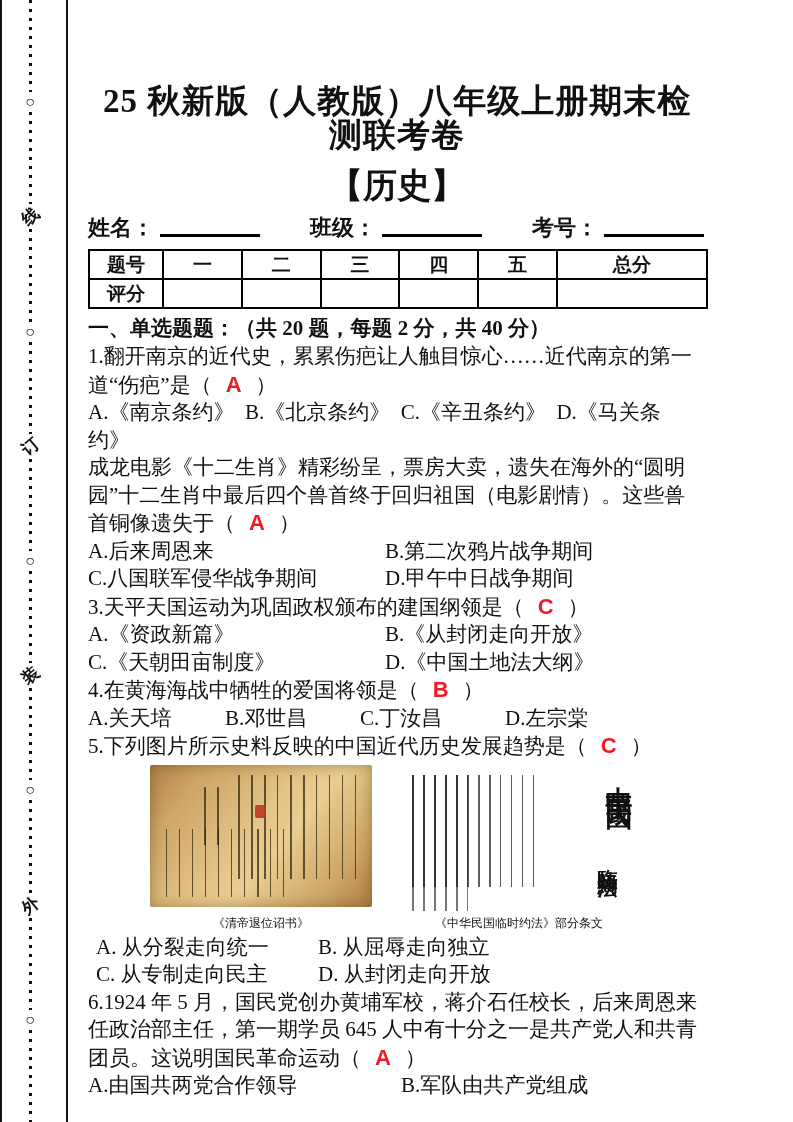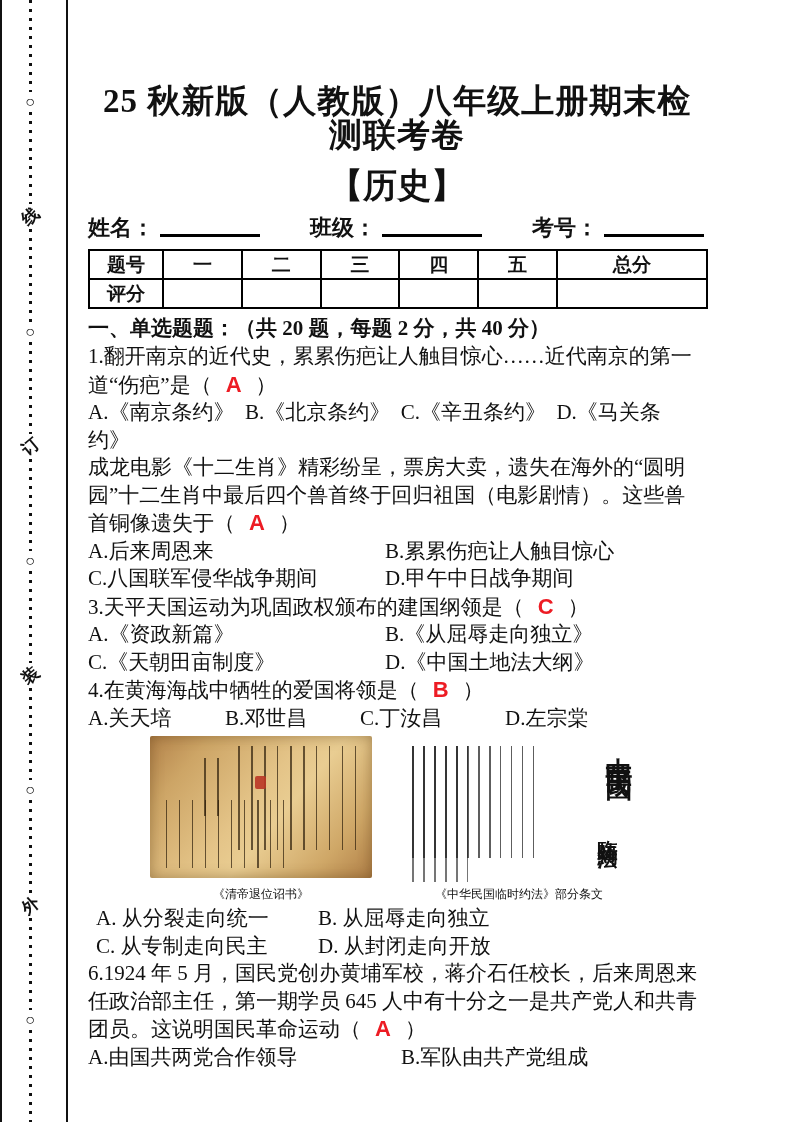--- a/index.html
+++ b/index.html
@@ -130,27 +130,28 @@
     <div class="sheading">一、单选题题：（共 20 题，每题 2 分，共 40 分）</div>
 
     <div id="lines-before">
         <div class="tline"><span class="seg">1.翻开南京的近代史，累累伤疤让人触目惊心……近代南京的第一</span></div>
         <div class="tline"><span class="seg">道“伤疤”是（</span><span class="ans">A</span><span class="seg">）</span></div>
         <div class="tline"><span class="seg">A.《南京条约》  B.《北京条约》  C.《辛丑条约》  D.《马关条</span></div>
         <div class="tline"><span class="seg">约》</span></div>
         <div class="tline"><span class="seg">成龙电影《十二生肖》精彩纷呈，票房大卖，遗失在海外的“圆明</span></div>
         <div class="tline"><span class="seg">园”十二生肖中最后四个兽首终于回归祖国（电影剧情）。这些兽</span></div>
         <div class="tline"><span class="seg">首铜像遗失于（</span><span class="ans">A</span><span class="seg">）</span></div>
-        <div class="tline"><span class="segw" style="width: 297px;">A.后来周恩来</span><span class="seg">B.累累伤疤让人触目惊心</span></div>
+        <div class="tline"><span class="segw" style="width: 297px;">A.后来周恩来</span><span class="seg">B.第二次鸦片战争期间</span></div>
         <div class="tline"><span class="segw" style="width: 297px;">C.八国联军侵华战争期间</span><span class="seg">D.甲午中日战争期间</span></div>
         <div class="tline"><span class="seg">3.天平天国运动为巩固政权颁布的建国纲领是（</span><span class="ans">C</span><span class="seg">）</span></div>
-        <div class="tline"><span class="segw" style="width: 297px;">A.《资政新篇》</span><span class="seg">B.《从屈辱走向独立》</span></div>
+        <div class="tline"><span class="segw" style="width: 297px;">A.《资政新篇》</span><span class="seg">B.《从封闭走向开放》</span></div>
         <div class="tline"><span class="segw" style="width: 297px;">C.《天朝田亩制度》</span><span class="seg">D.《中国土地法大纲》</span></div>
         <div class="tline"><span class="seg">4.在黄海海战中牺牲的爱国将领是（</span><span class="ans">B</span><span class="seg">）</span></div>
         <div class="tline"><span class="segw" style="width: 137px;">A.关天培</span><span class="segw" style="width: 135px;">B.邓世昌</span><span class="segw" style="width: 145px;">C.丁汝昌</span><span class="seg">D.左宗棠</span></div>
+        <div class="tline"><span class="seg">5.下列图片所示史料反映的中国近代历史发展趋势是（</span><span class="ans">C</span><span class="seg">）</span></div>
       </div>
 
     <div class="figrow">
       <div class="fig-left">
         <div class="colgrp cg-a"></div>
         <div class="colgrp cg-b"></div>
         <div class="colgrp cg-c"></div>
         <div class="seal"></div>
       </div>
       <div class="fig-right">

